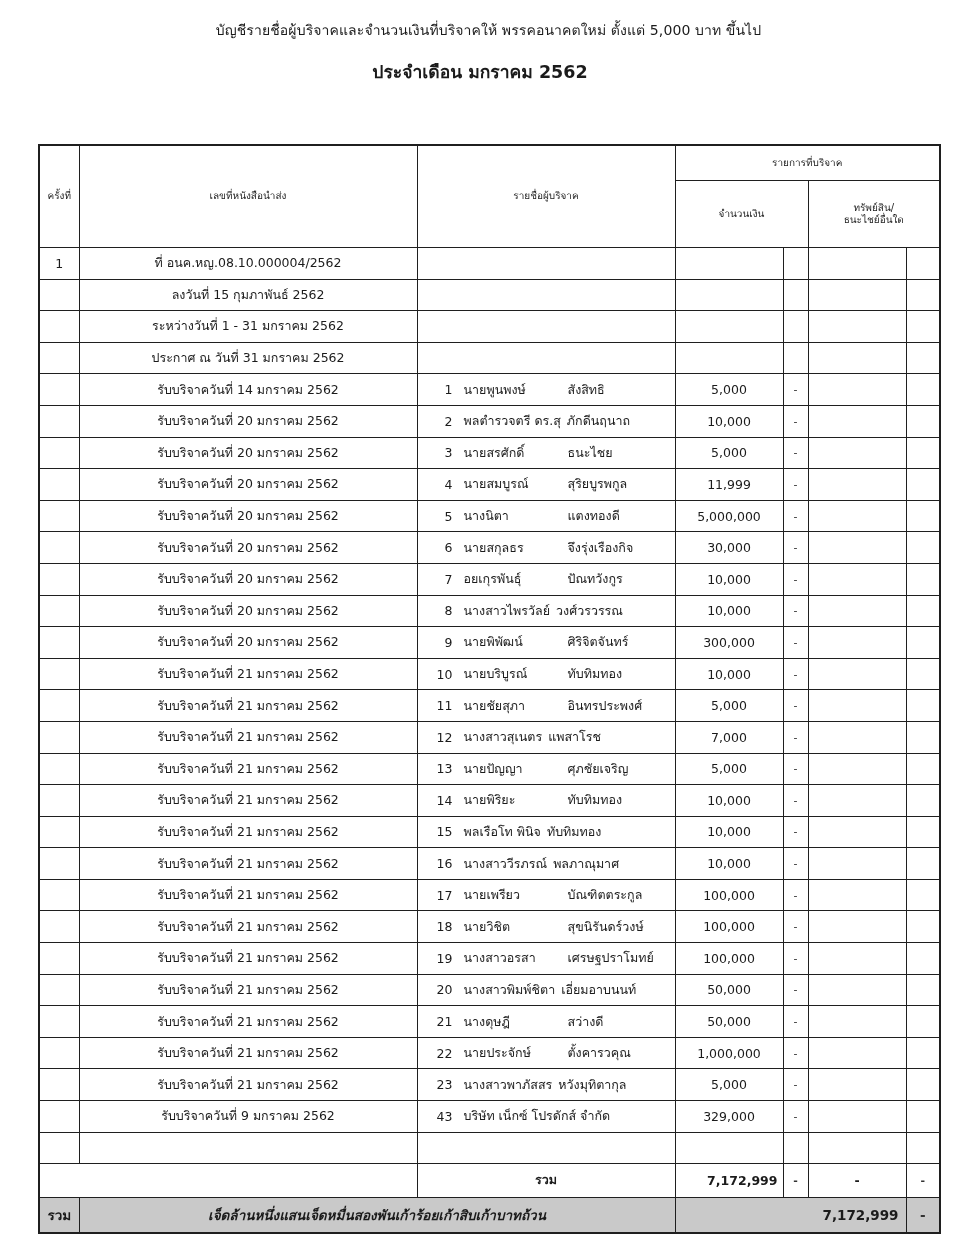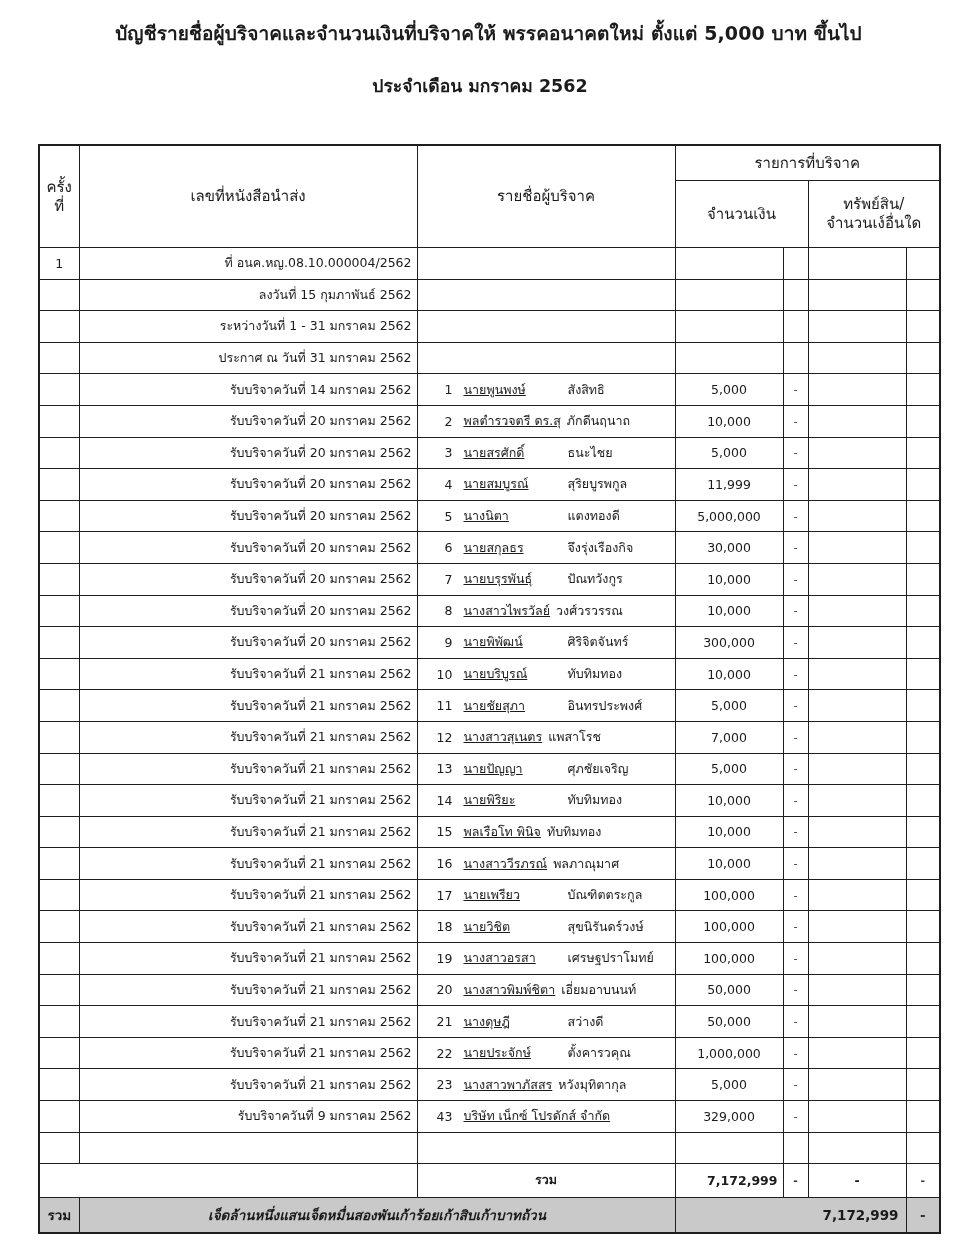--- a/index.html
+++ b/index.html
@@ -8,62 +8,62 @@
     background:#ffffff;
     font-family:"DejaVu Sans","Liberation Sans",sans-serif;
     color:#1b1b1b;
     -webkit-font-smoothing:antialiased;
     overflow:hidden;
   }
   .page{position:relative;width:960px;height:1250px;box-sizing:border-box;}
 
   
   .title-block{text-align:center;padding-top:22px;}
-  .title-line1{font-size:19px;font-weight:bold;letter-spacing:.1px;line-height:1.25;margin-left:17px;}
-  .title-line2{font-size:17.5px;font-weight:bold;margin-top:30px;line-height:1.25;}
+  .title-line1{font-size:14px;font-weight:normal;letter-spacing:.1px;line-height:1.25;margin-left:17px;}
+  .title-line2{font-size:17.5px;font-weight:bold;margin-top:22px;line-height:1.25;}
 
   
   .tbl-wrap{position:absolute;left:38px;top:144px;width:903px;}
   table.doc{
     border-collapse:collapse;
     width:903px;
     table-layout:fixed;
     font-size:12.5px;
   }
   table.doc td, table.doc th{
     border:1px solid #1f1f1f;
     padding:0 5px;
     vertical-align:middle;
     background:#ffffff;
     font-weight:normal;
   }
   
   thead th{
     background:#c9c9c9;
-    font-size:15px;
+    font-size:10px;
     line-height:1.25;
     height:30px;
   }
   thead th.tall{height:100px;}
   thead th.grp{height:34px;}
   thead th.sub{height:66px;}
 
   
   tbody td{height:30.6px;}
   td.c-no{text-align:center;font-size:12.5px;}
-  td.c-doc{text-align:right;padding-left:8px;}
+  td.c-doc{text-align:center;padding-left:8px;}
   td.c-name{text-align:left;padding-left:0;}
   td.c-amt{text-align:center;padding-right:7px;}
   td.c-dash{text-align:center;color:#333;font-size:11px;}
   td.c-asset{text-align:center;}
 
   
   .nm{display:flex;align-items:center;width:100%;}
   .nm .idx{width:30px;text-align:right;padding-right:11px;flex:none;font-size:12.5px;}
-  .nm .fn{flex:none;width:104px;overflow:visible;white-space:nowrap;text-decoration:underline;}
+  .nm .fn{flex:none;width:104px;overflow:visible;white-space:nowrap;}
   .nm .ln{flex:1;white-space:nowrap;}
   .nm.wide .fn{width:auto;padding-right:6px;}
   .nm.wide .ln{flex:none;}
 
   
   tr.total td{height:33px;font-weight:bold;}
   td.t-label{text-align:center;font-weight:bold;}
   td.t-amt{text-align:right;padding-right:7px;font-weight:bold;}
   tr.grand td{background:#c9c9c9;height:34px;font-weight:bold;font-size:13.5px;}
   tr.grand td.g-sum{text-align:center;}
@@ -100,21 +100,21 @@
         <tr>
           <th class="tall" rowspan="3">ครั้งที่</th>
           <th class="tall" rowspan="3">เลขที่หนังสือนำส่ง</th>
           <th class="tall" rowspan="3">รายชื่อผู้บริจาค</th>
           <th class="grp" colspan="4">รายการที่บริจาค</th>
         </tr>
         <tr>
           <th class="sub" colspan="2">จำนวนเงิน</th>
           <th class="sub" colspan="2">
             <span>ทรัพย์สิน/</span><br>
-            <span>จำนวนเง์อื่นใด</span>
+            <span>ธนะไชย์อื่นใด</span>
           </th>
         </tr>
 
       </thead>
       <tbody id="tbody">
           <tr>
             <td class="c-no">1</td>
             <td class="c-doc">ที่ อนค.หญ.08.10.000004/2562</td>
             <td class="c-name"></td>
             <td class="c-amt"></td>
@@ -238,21 +238,21 @@
             <td class="c-dash">-</td>
             <td class="c-asset"></td>
             <td class="c-dash"></td>
           </tr>
           <tr>
             <td class="c-no"></td>
             <td class="c-doc">รับบริจาควันที่ 20 มกราคม 2562</td>
             <td class="c-name">
               <span class="nm">
                 <span class="idx">7</span>
-                <span class="fn">นายบรุรพันธุ์</span>
+                <span class="fn">อยเกุรพันธุ์</span>
                 <span class="ln">ปัณทวังกูร</span>
               </span>
             </td>
             <td class="c-amt">10,000</td>
             <td class="c-dash">-</td>
             <td class="c-asset"></td>
             <td class="c-dash"></td>
           </tr>
           <tr>
             <td class="c-no"></td>

